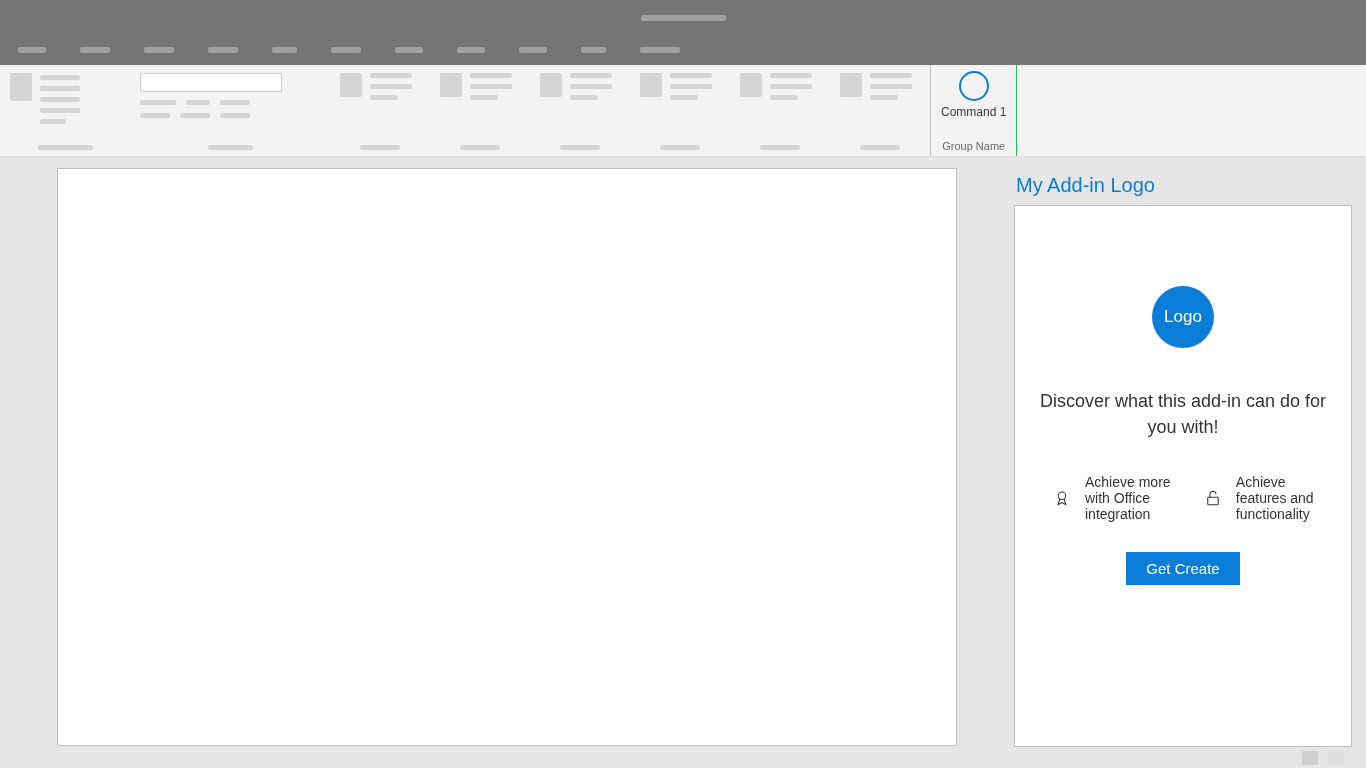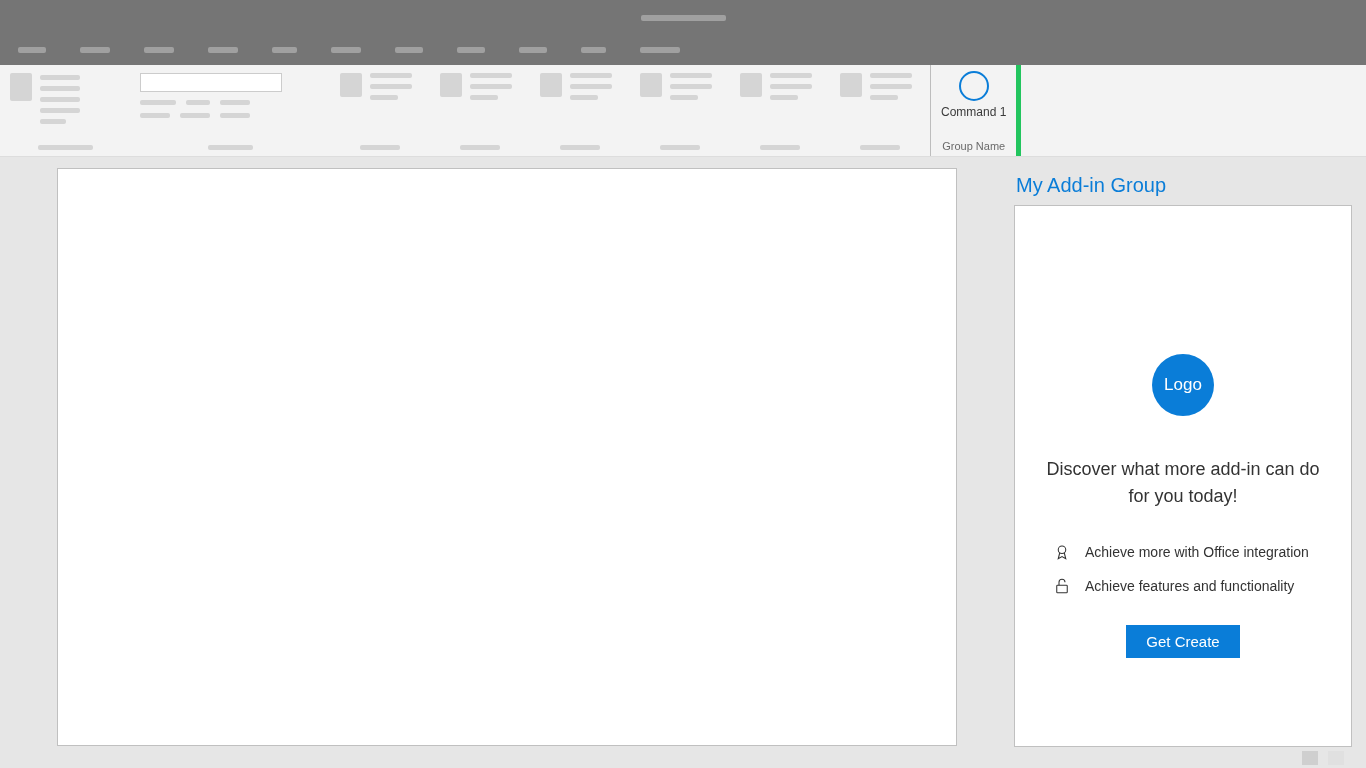--- a/index.html
+++ b/index.html
@@ -79,21 +79,21 @@
   }
 
   
   .g-small-big { width: 22px; height: 24px; }
   .g-small-stack { display:flex; flex-direction:column; gap:6px; }
   .g-small-stack .ph-line { width: 42px; }
 
   
   .ribbon-custom {
     border-left: 1px solid #bdbdbd;
-    border-right: 5px solid #22c55e;
+    border-right: 1px solid #22c55e;
     display: flex;
     flex-direction: column;
     align-items: center;
     justify-content: space-between;
     padding: 6px 10px 4px 10px;
     min-width: 78px;
   }
   .cmd-circle {
     width: 30px; height: 30px; border: 2px solid #0a7dd8; border-radius: 50%;
   }
@@ -137,38 +137,37 @@
   }
   .taskpane {
     background: #fff;
     border: 1px solid #c0c0c0;
     flex: 1;
     display: flex;
     flex-direction: column;
     align-items: center;
     padding: 80px 20px 20px 20px;
     text-align: center;
-    justify-content: center;
   }
   .logo {
     width: 62px; height: 62px; border-radius: 50%; background: #0a7dd8;
     color: #fff; display:flex; align-items:center; justify-content:center;
     font-size: 17px; font-weight: 300;
   }
   .welcome {
     font-size: 38px; font-weight: 300; color: #333; margin-top: 28px;
   }
   .subtitle {
     font-size: 18px; font-weight: 300; color: #333; margin-top: 40px; line-height: 1.45;
   }
   .features {
     margin-top: 34px;
     text-align: left;
     display: flex;
-    flex-direction: column;
+    flex-direction: row;
     gap: 16px;
     width: 100%;
     padding-left: 18px;
   }
   .feature {
     display: flex; align-items: center; gap: 14px;
     font-size: 14px; color: #333;
   }
   .feature-icon {
     width: 18px; height: 18px; flex-shrink: 0;
@@ -337,24 +336,24 @@
   </div>
 
 </div>
 
 <div class="workspace">
   <div class="doc-area">
     <div class="document"></div>
   </div>
 
   <div class="taskpane-wrap">
-    <div class="taskpane-title">My Add-in Group</div>
+    <div class="taskpane-title">My Add-in Logo</div>
     <div class="taskpane">
       <div class="logo">Logo</div>
-      <div class="subtitle">Discover what more add-in can do for you today!</div>
+      <div class="subtitle">Discover what this add-in can do for you with!</div>
 
       <div class="features">
         <div class="feature">
           <span class="feature-icon">
             <svg viewBox="0 0 24 24">
                 <circle cx="12" cy="9" r="5"></circle>
                 <path d="M9 13 L7 21 L12 18 L17 21 L15 13"></path>
               </svg>
           </span>
           <span>Achieve more with Office integration</span>

